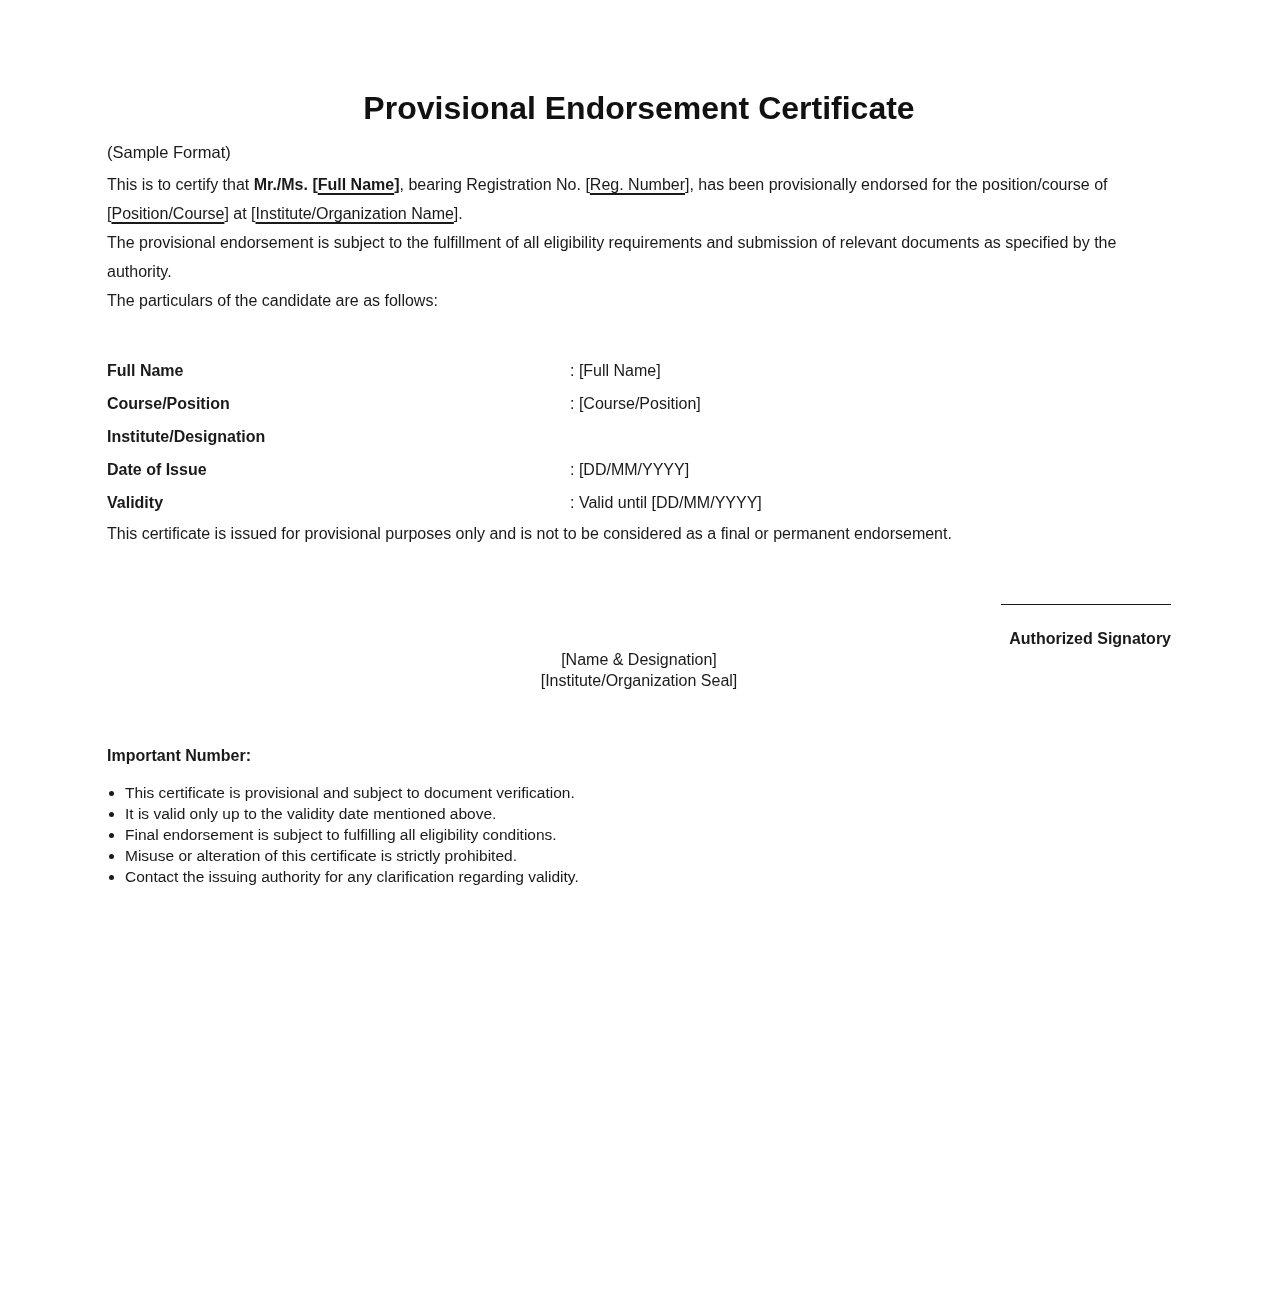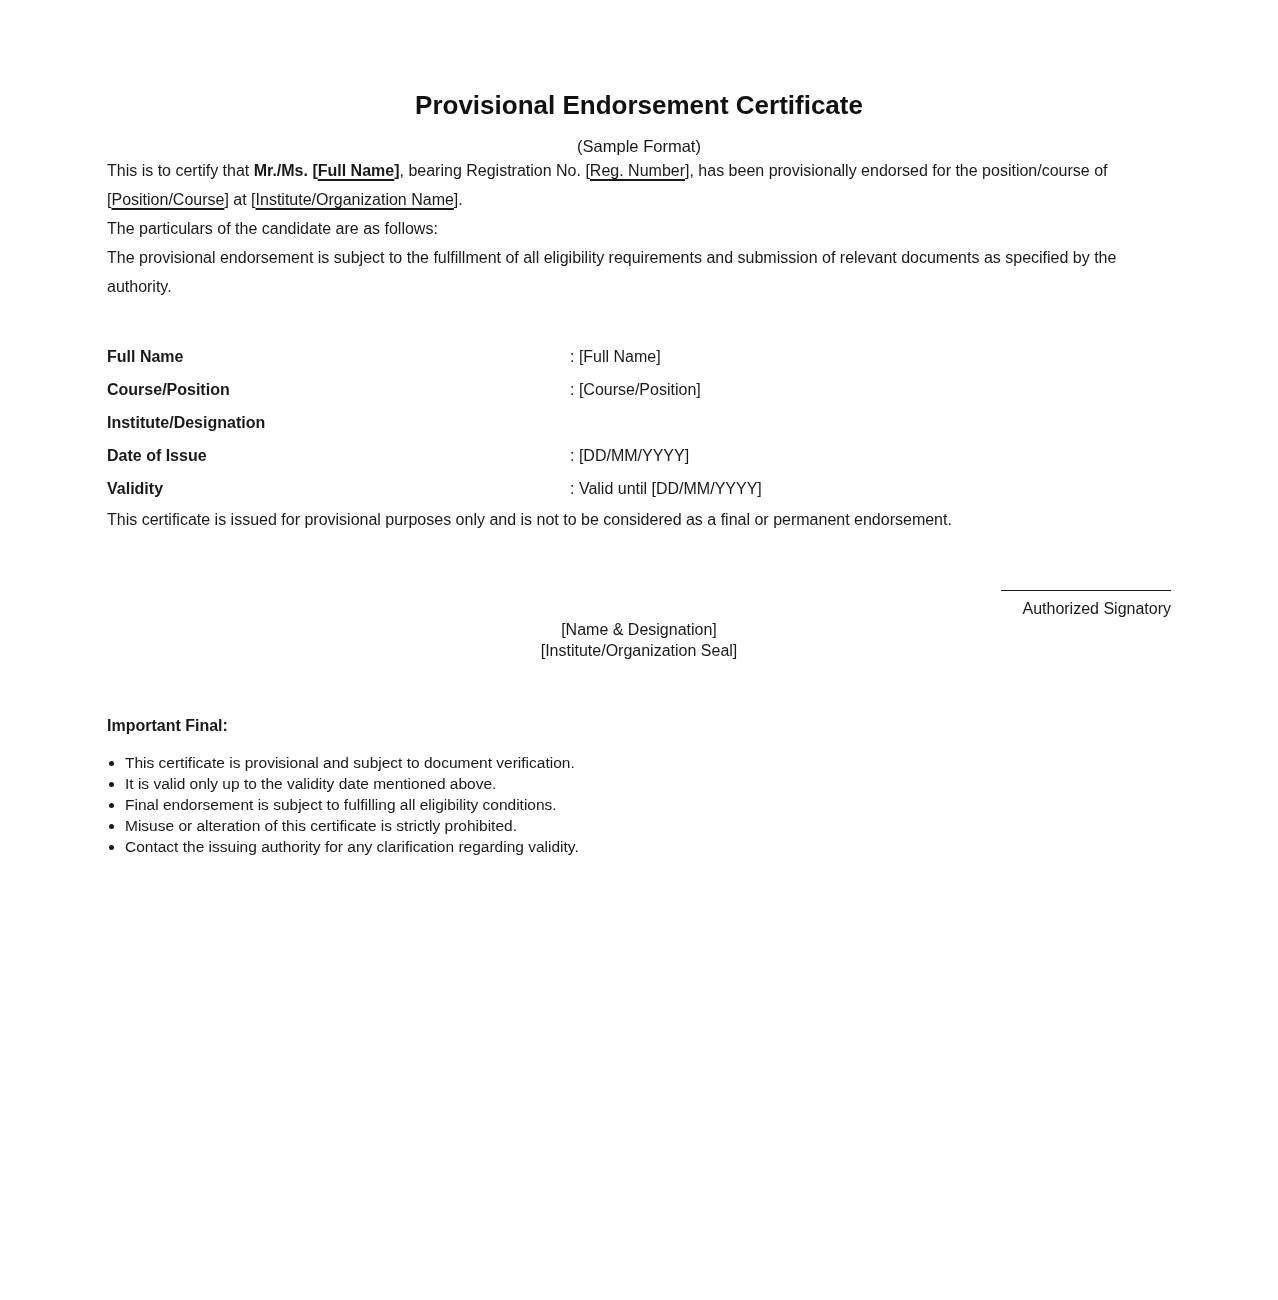--- a/index.html
+++ b/index.html
@@ -16,27 +16,27 @@
     overflow: hidden;
   }
   .page {
     width: 1278px;
     height: 1300px;
     padding: 0 107px;
   }
   .doc-title {
     margin: 90px 0 16px 0;
     text-align: center;
-    font-size: 26px;
+    font-size: 32px;
     font-weight: 700;
     color: #111111;
   }
   .doc-subtitle {
-    margin: 11px 0 0 0;
-    text-align: center;
+    margin: 11px 0 8px 0;
+    text-align: left;
     font-size: 16.5px;
     font-weight: 400;
   }
   p.body-text {
     margin: 0;
     font-size: 16px;
     line-height: 29px;
   }
   .para-certify     { margin-top: 41px; }
   .para-subject     { margin-top: 30px; }
@@ -64,23 +64,23 @@
     margin-top: 56px;
     text-align: right;
   }
   .signature-line {
     width: 170px;
     margin-left: auto;
     border-top: 1.5px solid #1a1a1a;
     height: 0;
   }
   .signatory-title {
-    margin-top: 7px;
+    margin-top: 23px;
     font-size: 16px;
-    font-weight: 400;
+    font-weight: 700;
     line-height: 21px;
   }
   .signatory-line {
     font-size: 16px;
     line-height: 21px;
     text-align: center;
   }
   .notes-heading {
     margin-top: 54px;
     font-size: 16px;
@@ -100,23 +100,23 @@
 </head>
 <body>
 
 <div class="page">
 
   <h1 class="doc-title">Provisional Endorsement Certificate</h1>
   <div class="doc-subtitle">(Sample Format)</div>
 
   <p class="body-text para-certify"><span>This is to certify that </span><span class="bold">Mr./Ms. [</span><span class="bold underlined">Full Name</span><span class="bold">]</span><span>, bearing Registration No. [</span><span class="underlined">Reg. Number</span><span>], has been provisionally endorsed for the position/course of [</span><span class="underlined">Position/Course</span><span>] at [</span><span class="underlined">Institute/Organization Name</span><span>].</span></p>
 
+  <p class="body-text para-subject">The provisional endorsement is subject to the fulfillment of all eligibility requirements and submission of relevant documents as specified by the authority.</p>
+
   <p class="body-text para-particulars">The particulars of the candidate are as follows:</p>
-
-  <p class="body-text para-subject">The provisional endorsement is subject to the fulfillment of all eligibility requirements and submission of relevant documents as specified by the authority.</p>
 
   <div class="particulars-table">
     <div class="particulars-row">
       <span class="particulars-label">Full Name</span>
       <span class="particulars-value">: [Full Name]</span>
     </div>
     <div class="particulars-row">
       <span class="particulars-label">Course/Position</span>
       <span class="particulars-value">: [Course/Position]</span>
     </div>
@@ -135,21 +135,21 @@
 
   <p class="body-text para-disclaimer">This certificate is issued for provisional purposes only and is not to be considered as a final or permanent endorsement.</p>
 
   <div class="signature-block">
     <div class="signature-line"></div>
     <div class="signatory-title">Authorized Signatory</div>
     <div class="signatory-line">[Name &amp; Designation]</div>
     <div class="signatory-line">[Institute/Organization Seal]</div>
   </div>
 
-  <div class="notes-heading">Important Final:</div>
+  <div class="notes-heading">Important Number:</div>
   <ul class="notes-list">
     <li>This certificate is provisional and subject to document verification.</li>
     <li>It is valid only up to the validity date mentioned above.</li>
     <li>Final endorsement is subject to fulfilling all eligibility conditions.</li>
     <li>Misuse or alteration of this certificate is strictly prohibited.</li>
     <li>Contact the issuing authority for any clarification regarding validity.</li>
   </ul>
 
 </div>
 

